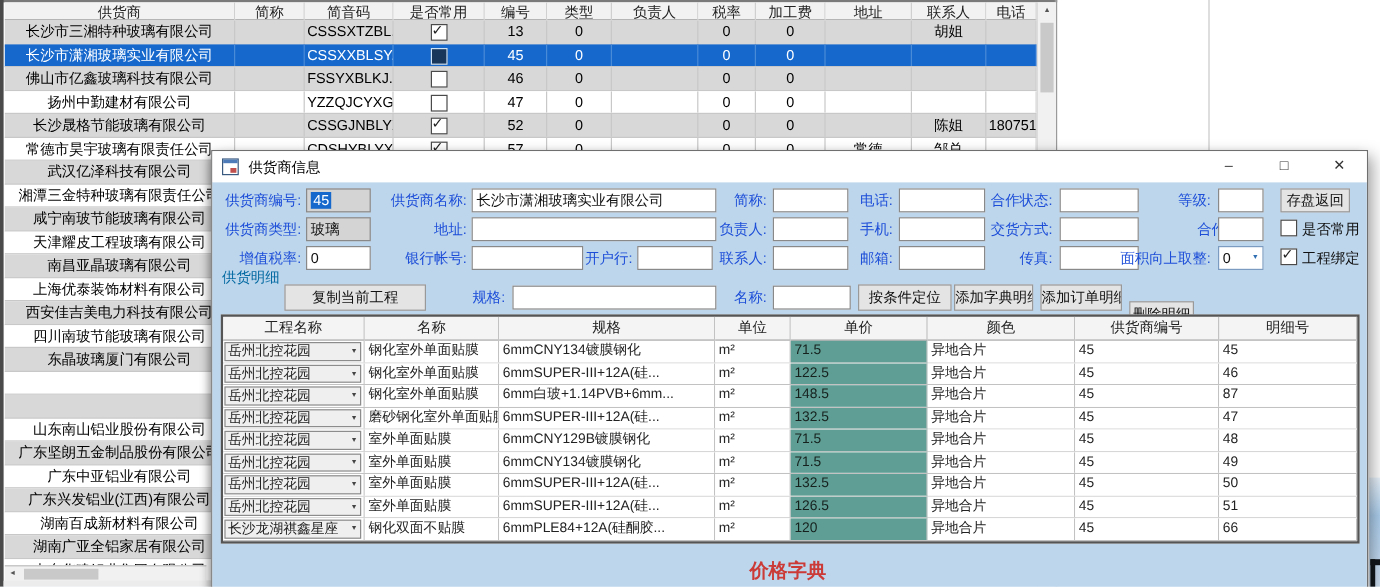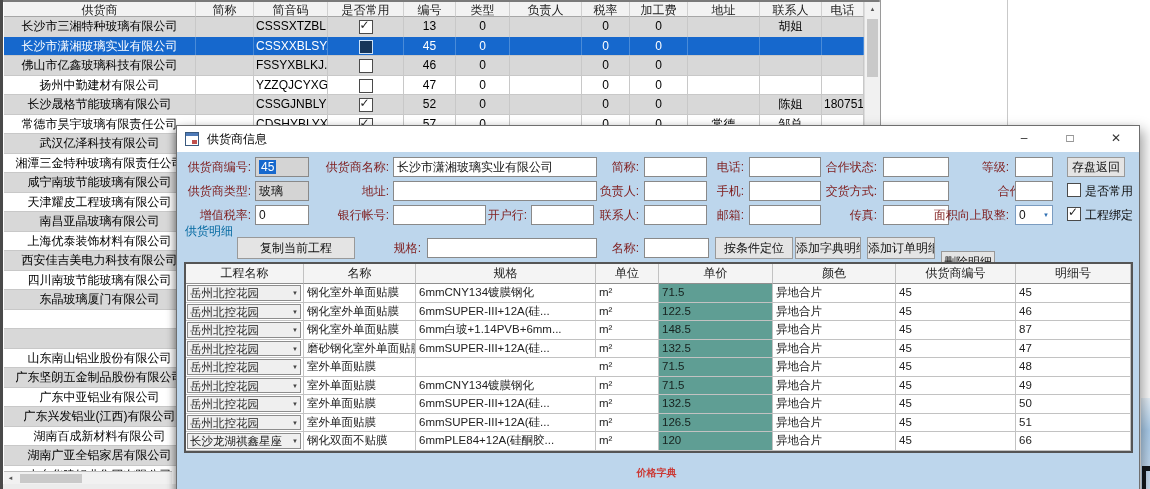--- a/index.html
+++ b/index.html
@@ -43,21 +43,21 @@
           box-shadow:-4px 2px 7px -2px rgba(0,0,0,.35),4px 5px 12px rgba(0,0,0,.35);}
   #titlebar{position:absolute;left:0;top:0;right:0;height:26px;background:#fff;}
   .dlg-icon{position:absolute;left:8px;top:6px;width:14px;height:14px;border:1px solid #39597e;background:#fff;box-sizing:border-box;}
   .dlg-icon:before{content:"";position:absolute;left:0;top:0;right:0;height:3px;background:#4d7ab8;}
   .dlg-icon:after{content:"";position:absolute;right:1px;bottom:1px;width:5px;height:4px;background:#c0504d;}
   #dlg-title{position:absolute;left:30px;top:0;height:26px;line-height:26px;font-size:12px;color:#000;}
   #winbtns{position:absolute;right:0;top:0;height:26px;display:flex;}
   .winbtn{width:46px;height:26px;text-align:center;line-height:25px;font-size:12px;color:#333;}
   #client{position:absolute;left:0;top:26px;right:0;bottom:0;background:var(--dlgbg);overflow:hidden;}
 
-  .flabel{position:absolute;height:20px;line-height:20px;font-size:12px;color:#7f1d1d;text-align:right;
+  .flabel{position:absolute;height:20px;line-height:20px;font-size:12px;color:#1d4ed8;text-align:right;
           overflow:hidden;white-space:nowrap;}
   .tb{position:absolute;height:20px;box-sizing:border-box;background:#fff;border:1px solid #898989;
       font-size:12px;line-height:18px;padding:0 3px;overflow:hidden;white-space:nowrap;color:#111;}
   .tb.ro{background:#d4d4d4;}
   .selhl{background:var(--sel);color:#fff;padding:0 2px;}
   .tb.combo{border-color:#7b9cc0;}
   .combo .ar{position:absolute;right:3px;top:1px;font-size:6px;color:#2f6fb2;line-height:17px;}
   .btn{position:absolute;box-sizing:border-box;background:#e4e4e4;border:1px solid #999;
        font-size:12px;text-align:center;color:#111;overflow:hidden;white-space:nowrap;}
   .chkrow{position:absolute;height:20px;line-height:20px;font-size:12px;color:#111;white-space:nowrap;}
@@ -71,21 +71,21 @@
        border-bottom:1px solid #8f8f8f;text-align:center;font-size:12px;line-height:19px;color:#222;
        overflow:hidden;white-space:nowrap;}
   .dgrow{position:absolute;box-sizing:border-box;border-bottom:1px solid #c2c2c2;background:#fff;}
   .dgc{position:absolute;top:0;bottom:0;box-sizing:border-box;border-right:1px solid #c2c2c2;
        font-size:11.5px;line-height:17px;padding:0 3px;overflow:hidden;white-space:nowrap;color:#222;background:#fff;}
   .dgc.teal{background:var(--teal);color:#16211e;}
   .gcombo{position:absolute;left:1px;right:2px;top:1px;bottom:1px;background:#efefef;border:1px solid #8c8c8c;
           box-sizing:border-box;overflow:hidden;}
   .gcv{position:absolute;left:2px;top:0;right:14px;font-size:11.5px;line-height:14px;overflow:hidden;white-space:nowrap;}
   .gca{position:absolute;right:2px;top:0;font-size:6px;line-height:14px;color:#444;}
-  #price-dict{position:absolute;left:7px;top:314px;width:945px;text-align:center;font-size:10px;
+  #price-dict{position:absolute;left:7px;top:314px;width:945px;text-align:center;font-size:16px;
               font-weight:bold;color:var(--red);}
 
   
   #right-strip{position:absolute;left:1141px;top:398px;width:9px;height:91px;z-index:5;
                background:linear-gradient(#eaf4fd,#add0ef 35%,#cfe0f2);}
   #corner-glyph-a{position:absolute;left:1142px;top:466px;width:4px;height:23px;background:#14181c;z-index:6;}
   #corner-glyph-b{position:absolute;left:1142px;top:466px;width:8px;height:5px;background:#14181c;z-index:6;}
 </style>
 </head>
 <body>
@@ -409,20 +409,21 @@
           <div class="dgc" style="left: 830px; width: 115px;">47</div>
         </div>
         <div class="dgrow" style="left: 0px; top: 94px; width: 945px; height: 18.5px;">
           <div class="dgc" style="left: 0px; width: 118px;">
             <div class="gcombo">
               <div class="gcv">岳州北控花园</div>
               <div class="gca">▼</div>
             </div>
           </div>
           <div class="dgc" style="left: 118px; width: 112px;">室外单面贴膜</div>
+          <div class="dgc" style="left: 230px; width: 180px;">6mmCNY129B镀膜钢化</div>
           <div class="dgc" style="left: 410px; width: 63px;">m²</div>
           <div class="dgc teal" style="left: 473px; width: 114px;">71.5</div>
           <div class="dgc" style="left: 587px; width: 123px;">异地合片</div>
           <div class="dgc" style="left: 710px; width: 120px;">45</div>
           <div class="dgc" style="left: 830px; width: 115px;">48</div>
         </div>
         <div class="dgrow" style="left: 0px; top: 112.5px; width: 945px; height: 18.5px;">
           <div class="dgc" style="left: 0px; width: 118px;">
             <div class="gcombo">
               <div class="gcv">岳州北控花园</div>

